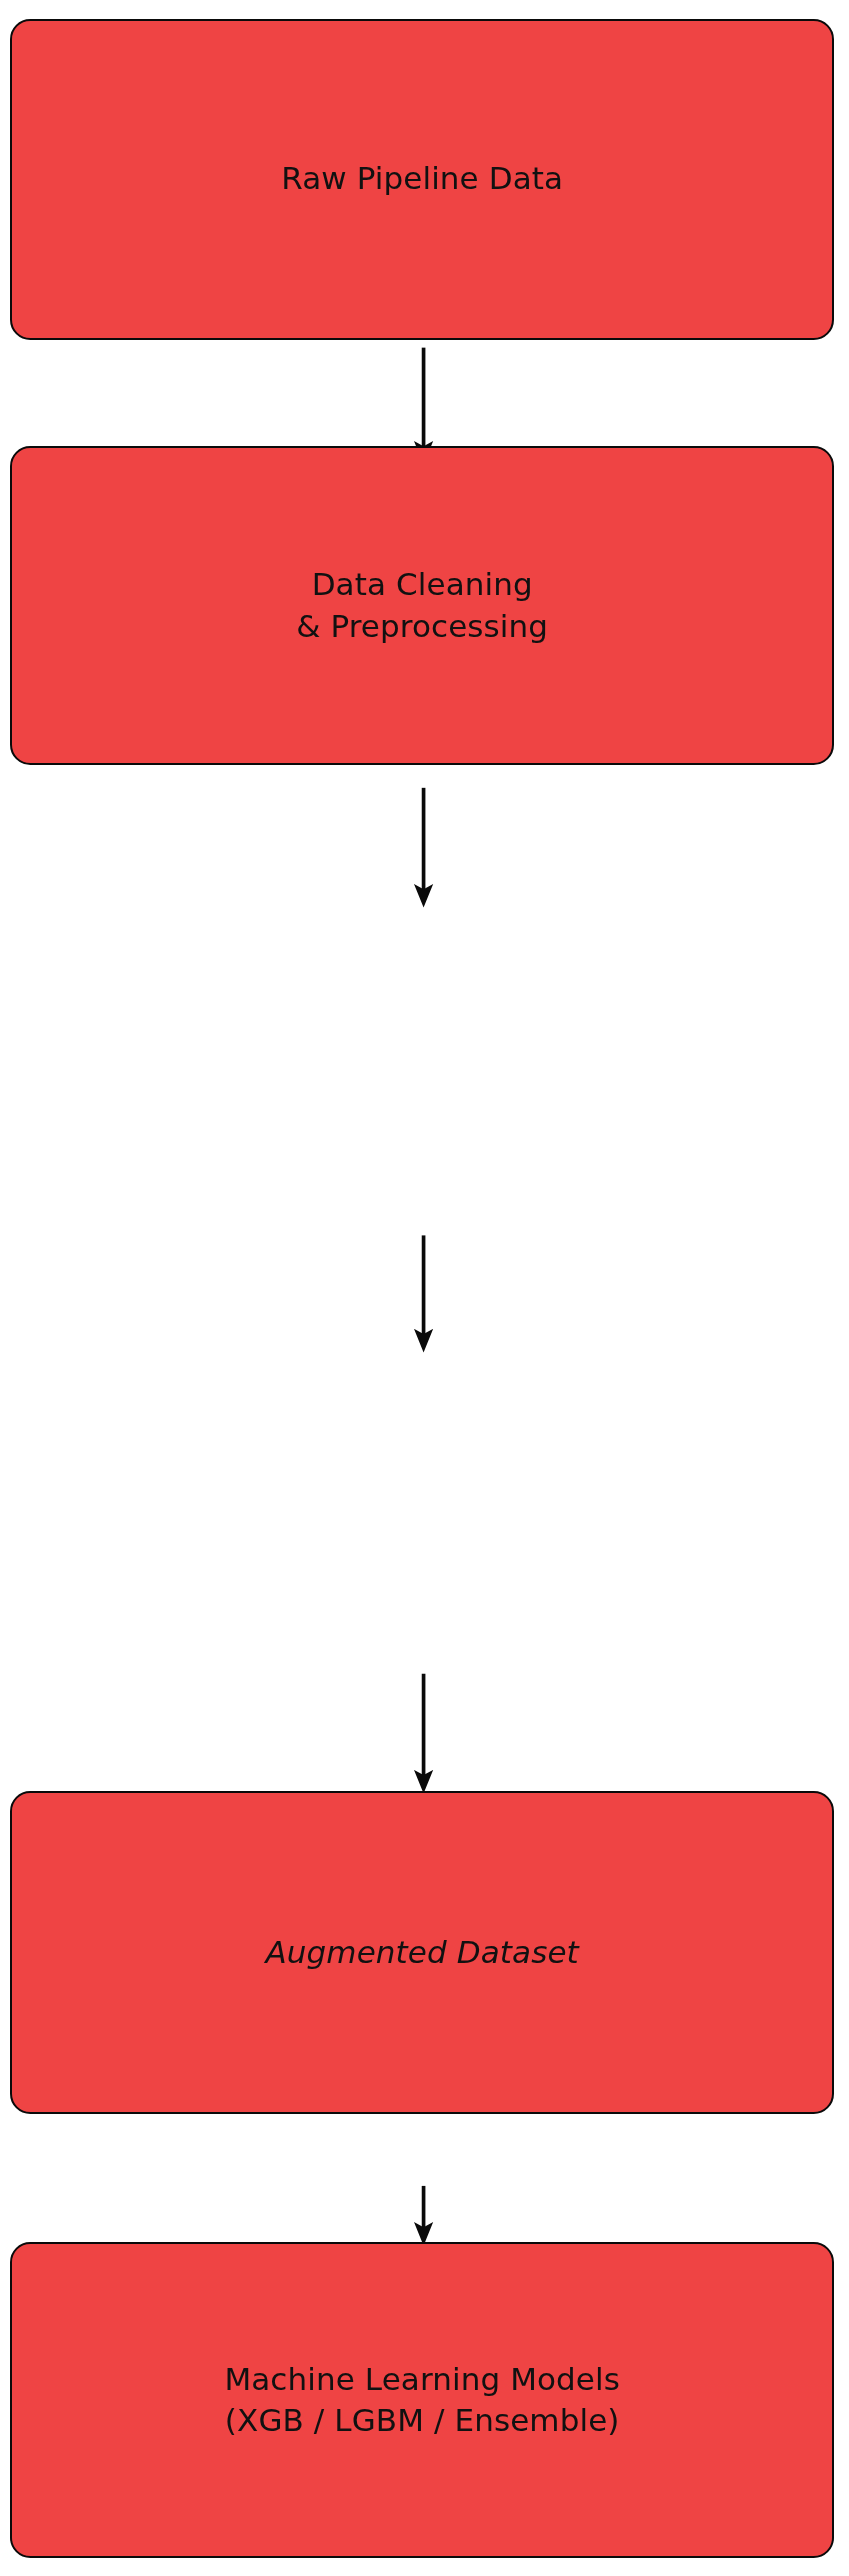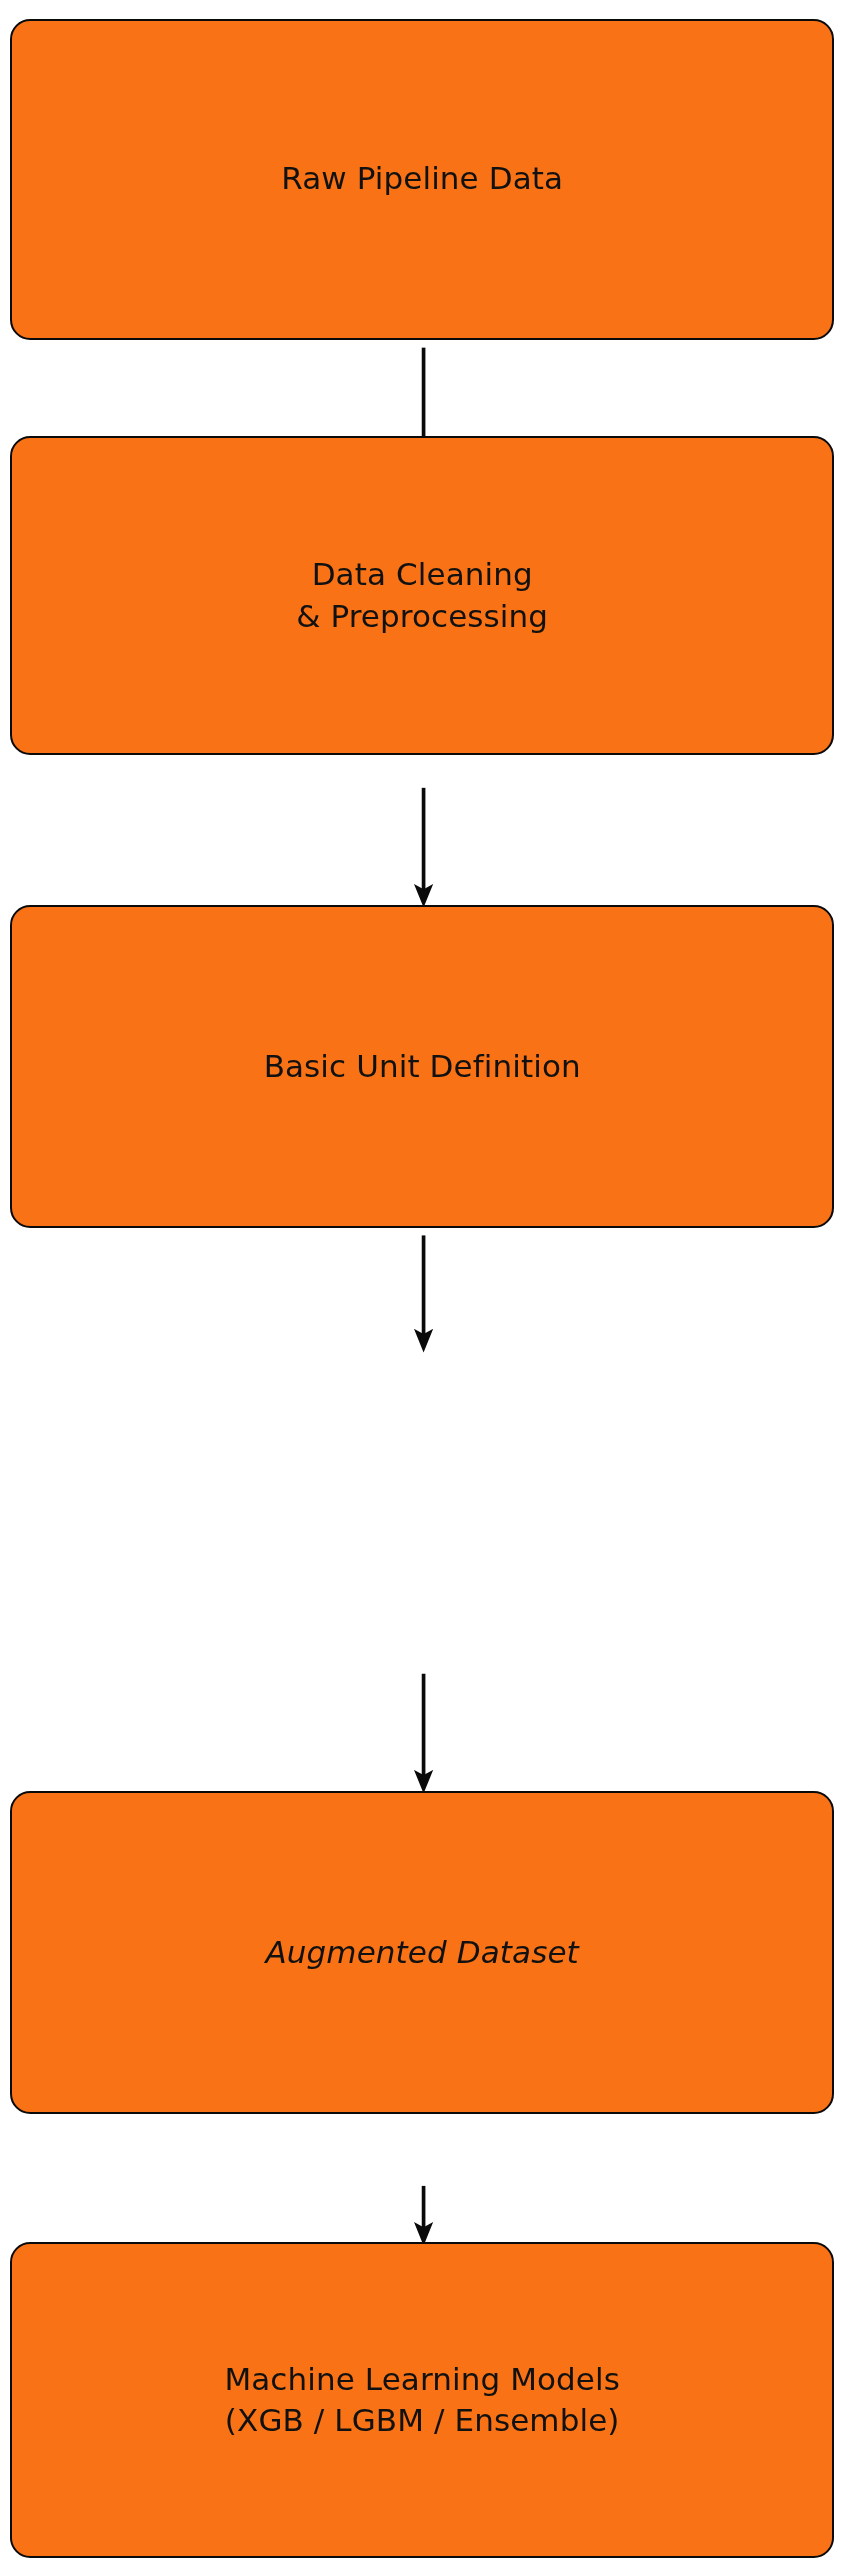--- a/index.html
+++ b/index.html
@@ -21,21 +21,21 @@
     width: 849px;
     height: 2576px;
   }
   .node {
     position: absolute;
     left: 10.2px;
     width: 824px;
     box-sizing: border-box;
     border: 2.8px solid #0a0a0a;
     border-radius: 20.3px;
-    background: #f97316;
+    background: #ef4444;
     display: flex;
     align-items: center;
     justify-content: center;
     text-align: center;
   }
   .node-label {
     font-family: "DejaVu Sans", sans-serif;
     font-size: 31px;
     line-height: 1.33;
     color: #111111;
@@ -72,28 +72,25 @@
 
     <line x1="459" y1="1813" x2="459" y2="1930" stroke="#0a0a0a" stroke-width="4" marker-end="url(#arrowhead)"></line>
 
     <line x1="459" y1="2368" x2="459" y2="2420" stroke="#0a0a0a" stroke-width="4" marker-end="url(#arrowhead)"></line>
   </svg>
 
   <div class="node" style="top:18.5px;height:321px;">
     <div class="node-label">Raw Pipeline Data</div>
   </div>
 
-  <div class="node" style="top:436px;height:319px;">
+  <div class="node" style="top:446px;height:319px;">
     <div class="node-label">Data Cleaning
 &amp; Preprocessing</div>
   </div>
 
-  <div class="node" style="top:905px;height:323px;">
-    <div class="node-label">Basic Unit Definition</div>
-  </div>
 
 
   <div class="node" style="top:1791px;height:323px;font-style:italic;">
     <div class="node-label">Augmented Dataset</div>
   </div>
 
   <div class="node" style="top:2242px;height:316px;">
     <div class="node-label">Machine Learning Models
 (XGB / LGBM / Ensemble)</div>
   </div>

